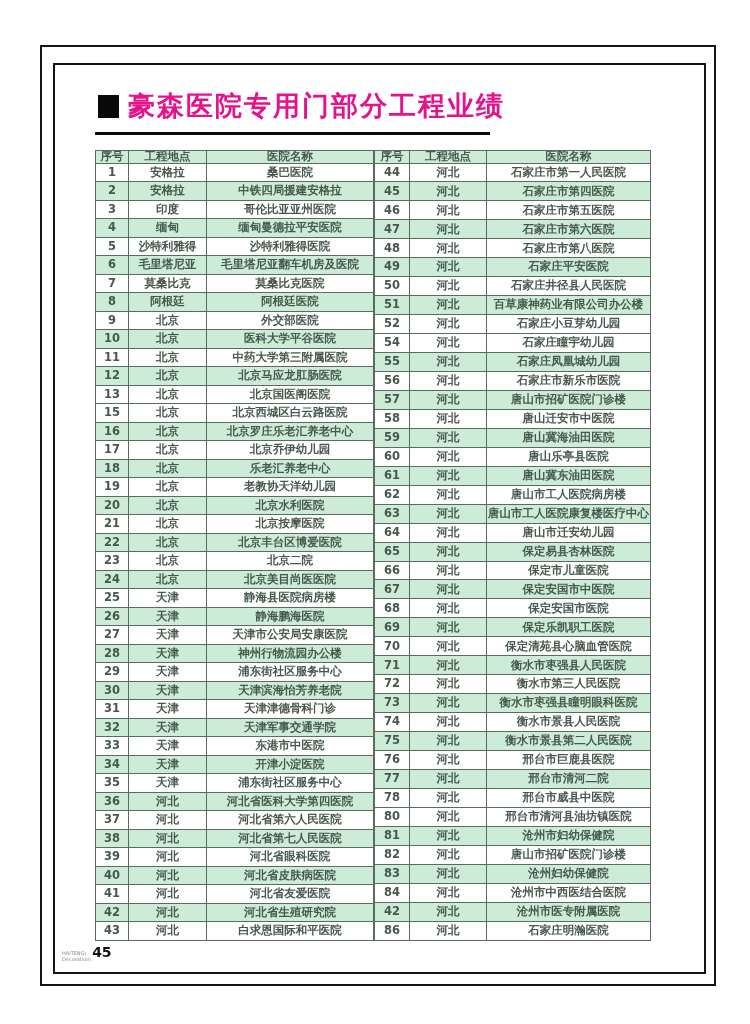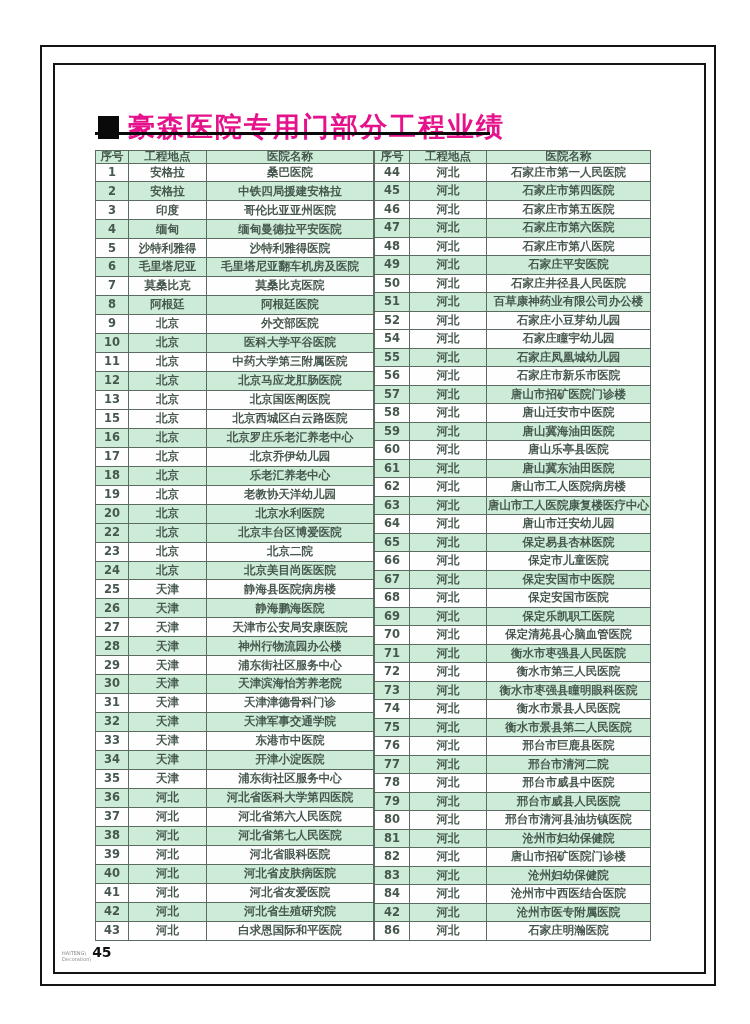--- a/index.html
+++ b/index.html
@@ -11,21 +11,21 @@
   }
   .frame-outer{
     position:absolute;left:40px;top:45px;width:672px;height:937px;
     border:2px solid #141414;background:#fff;
   }
   .frame-inner{
     position:absolute;left:53px;top:63px;width:649px;height:907px;
     border:2px solid #141414;background:#fff;
   }
   .title-block{
-    position:absolute;left:95px;top:109px;width:400px;height:36px;
+    position:absolute;left:95px;top:88px;width:400px;height:36px;
   }
   .title-square{
     position:absolute;left:3px;top:7px;width:21px;height:23px;background:#0a0a0a;
   }
   .page-title{
     position:absolute;left:33px;top:0;
     font-size:27px;font-weight:bold;color:#e5128c;
     letter-spacing:2px;white-space:nowrap;
   }
   .title-underline{
@@ -174,20 +174,25 @@
         <tr>
           <td>19</td>
           <td>北京</td>
           <td>老教协天洋幼儿园</td>
         </tr>
         <tr class="green">
           <td>20</td>
           <td>北京</td>
           <td>北京水利医院</td>
         </tr>
+        <tr>
+          <td>21</td>
+          <td>北京</td>
+          <td>北京按摩医院</td>
+        </tr>
         <tr class="green">
           <td>22</td>
           <td>北京</td>
           <td>北京丰台区博爱医院</td>
         </tr>
         <tr>
           <td>23</td>
           <td>北京</td>
           <td>北京二院</td>
         </tr>
@@ -470,25 +475,20 @@
         <tr class="green">
           <td>77</td>
           <td>河北</td>
           <td>邢台市清河二院</td>
         </tr>
         <tr>
           <td>78</td>
           <td>河北</td>
           <td>邢台市威县中医院</td>
         </tr>
-        <tr class="green">
-          <td>79</td>
-          <td>河北</td>
-          <td>邢台市威县人民医院</td>
-        </tr>
         <tr>
           <td>80</td>
           <td>河北</td>
           <td>邢台市清河县油坊镇医院</td>
         </tr>
         <tr class="green">
           <td>81</td>
           <td>河北</td>
           <td>沧州市妇幼保健院</td>
         </tr>

